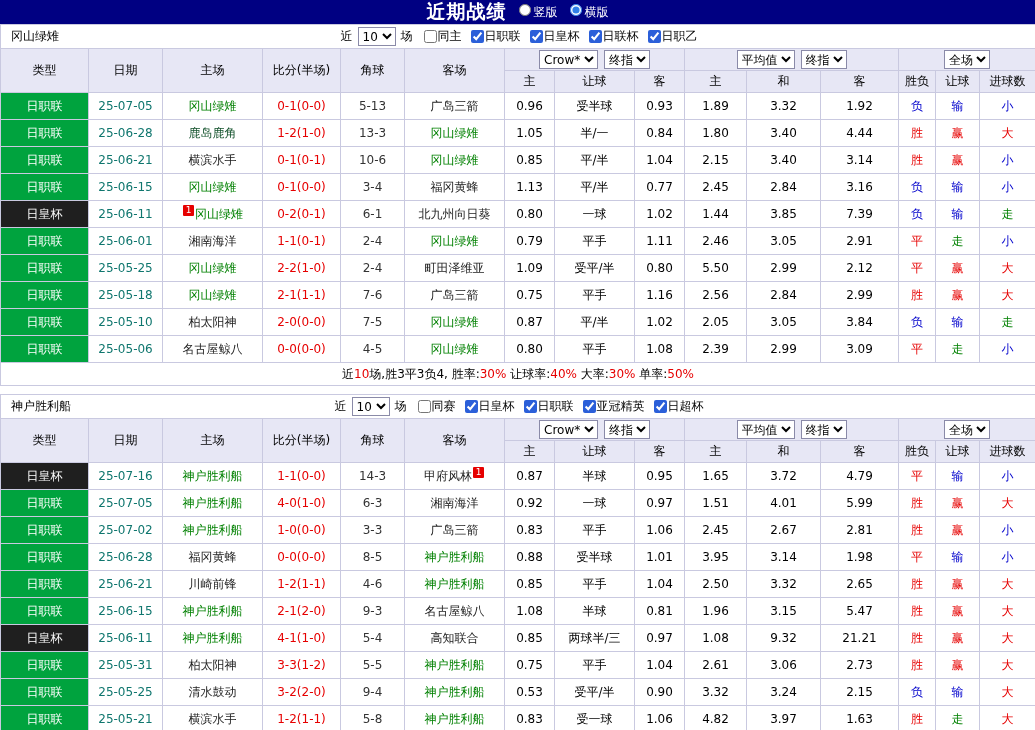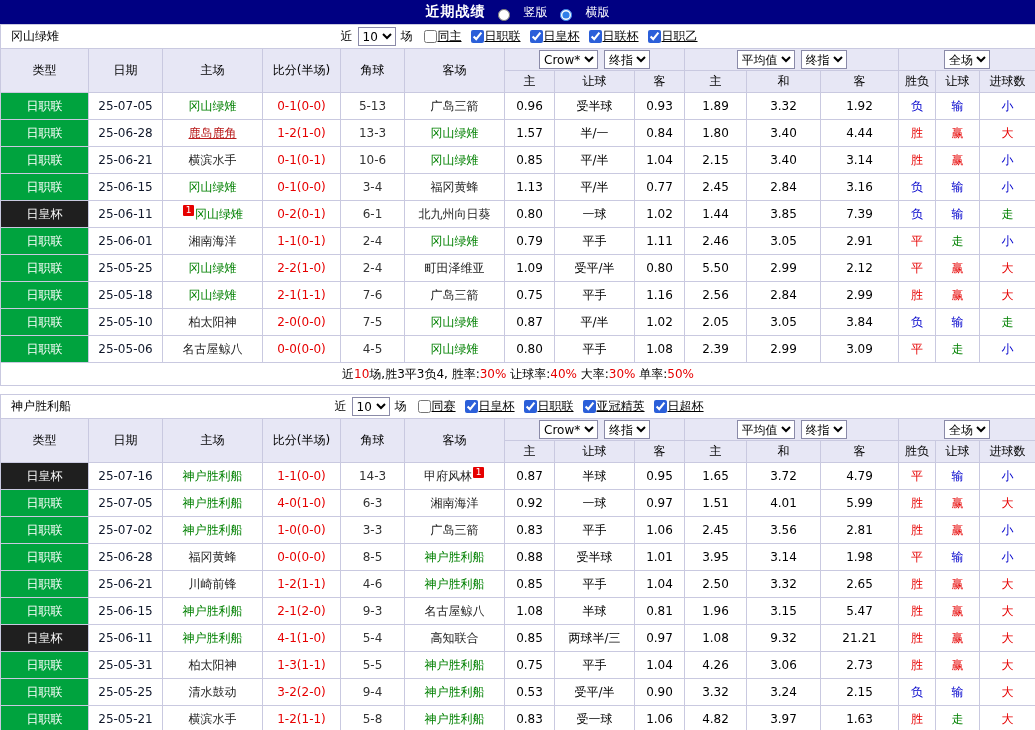--- a/index.html
+++ b/index.html
@@ -1,36 +1,36 @@
 <!DOCTYPE html>
 <html><head>
 <meta charset="utf-8">
 <title>近期战绩</title>
 <style>
   html,body{margin:0;padding:0;}
   body{width:1035px;font-family:"DejaVu Sans","Liberation Sans",sans-serif;font-size:12px;color:#000;background:#fff;}
   .top-bar{height:24px;background:#000082;display:flex;align-items:center;justify-content:center;gap:12px;}
-  .top-title{color:#fff;font-weight:bold;font-size:14px;letter-spacing:1px;}
-  .radio-opt{display:inline-flex;align-items:flex-end;gap:14px;color:#fff;cursor:pointer;font-size:12px;}
+  .top-title{color:#fff;font-weight:bold;font-size:19px;letter-spacing:1px;}
+  .radio-opt{display:inline-flex;align-items:flex-start;gap:3px;color:#fff;cursor:pointer;font-size:12px;}
   .radio-opt input{width:12px;height:12px;margin:0;accent-color:#2f7fe8;}
   #sections .section{margin-bottom:8px;}
   table.grid{width:1035px;border-collapse:collapse;table-layout:fixed;border:1px solid #b5b5d5;}
   .grid th,.grid td{border:1px solid #c9c9e0;text-align:center;white-space:nowrap;overflow:hidden;padding:0 2px;font-size:12px;}
   .grid thead th{background:#e7e7f5;font-weight:normal;height:21px;color:#000;}
   td.preheader{background:#ffffff;height:23px;padding:0 6px;}
   .pre-wrap{position:relative;display:flex;align-items:center;justify-content:center;height:22px;}
   .team-name{position:absolute;left:4px;color:#000;}
   .filters{display:inline-flex;align-items:center;}
   .filters .ftxt{margin:0 2px;}
-  label.cb{display:inline-flex;align-items:center;margin-left:9px;cursor:pointer;text-decoration:underline;}
+  label.cb{display:inline-flex;align-items:center;margin-left:9px;cursor:pointer;}
   label.cb input{width:13px;height:13px;margin:0 1px 0 0;accent-color:#2b5fd9;}
   select{font-size:12px;height:19px;border:1px solid #8a8aa8;background:#fff;font-family:inherit;margin:0 3px;}
   .grid tbody td{height:26px;background:#fff;}
   td.typecell{color:#fff;}
-  td.datecell{color:#0f172a;}
+  td.datecell{color:#0f766e;}
   td.teamcell span.tname{cursor:pointer;}
   td.scorecell{color:#e60000;}
   td.cornercell{color:#333;}
   td.oddcell{color:#000;}
   td.footcell{height:22px;background:#fff;color:#000;}
   sup.card-mark{display:inline-block;background:#e60000;color:#fff;font-size:9px;line-height:11px;min-width:9px;padding:0 1px;margin:0 1px;border-radius:1px;}
   .red{color:#e60000;}
 </style>
 </head>
 <body>
@@ -137,25 +137,25 @@
             <td class="oddcell">1.89</td>
             <td class="oddcell">3.32</td>
             <td class="oddcell">1.92</td>
             <td class="rescell" style="color: rgb(0, 0, 204);">负</td>
             <td class="rescell" style="color: rgb(0, 0, 204);">输</td>
             <td class="rescell" style="color: rgb(0, 0, 204);">小</td>
           </tr>
           <tr>
             <td class="typecell" style="background: rgb(0, 163, 62);">日职联</td>
             <td class="datecell">25-06-28</td>
-            <td class="teamcell"><span class="tname" style="color: #b91c1c; text-decoration: underline;">鹿岛鹿角</span></td>
+            <td class="teamcell"><span class="tname" style="color: #14532d;">鹿岛鹿角</span></td>
             <td class="scorecell">1-2(1-0)</td>
             <td class="cornercell">13-3</td>
             <td class="teamcell"><span class="tname" style="color: rgb(0, 128, 0);">冈山绿雉</span></td>
-            <td class="oddcell">1.57</td>
+            <td class="oddcell">1.05</td>
             <td class="oddcell">半/一</td>
             <td class="oddcell">0.84</td>
             <td class="oddcell">1.80</td>
             <td class="oddcell">3.40</td>
             <td class="oddcell">4.44</td>
             <td class="rescell" style="color: rgb(230, 0, 0);">胜</td>
             <td class="rescell" style="color: rgb(230, 0, 0);">赢</td>
             <td class="rescell" style="color: rgb(230, 0, 0);">大</td>
           </tr>
           <tr>
@@ -416,21 +416,21 @@
             <td class="typecell" style="background: rgb(0, 163, 62);">日职联</td>
             <td class="datecell">25-07-02</td>
             <td class="teamcell"><span class="tname" style="color: rgb(0, 128, 0);">神户胜利船</span></td>
             <td class="scorecell">1-0(0-0)</td>
             <td class="cornercell">3-3</td>
             <td class="teamcell"><span class="tname" style="color: rgb(34, 34, 34);">广岛三箭</span></td>
             <td class="oddcell">0.83</td>
             <td class="oddcell">平手</td>
             <td class="oddcell">1.06</td>
             <td class="oddcell">2.45</td>
-            <td class="oddcell">3.56</td>
+            <td class="oddcell">2.67</td>
             <td class="oddcell">2.81</td>
             <td class="rescell" style="color: rgb(230, 0, 0);">胜</td>
             <td class="rescell" style="color: rgb(230, 0, 0);">赢</td>
             <td class="rescell" style="color: rgb(0, 0, 204);">小</td>
           </tr>
           <tr>
             <td class="typecell" style="background: rgb(0, 163, 62);">日职联</td>
             <td class="datecell">25-06-28</td>
             <td class="teamcell"><span class="tname" style="color: rgb(34, 34, 34);">福冈黄蜂</span></td>
             <td class="scorecell">0-0(0-0)</td>
@@ -494,27 +494,27 @@
             <td class="oddcell">9.32</td>
             <td class="oddcell">21.21</td>
             <td class="rescell" style="color: rgb(230, 0, 0);">胜</td>
             <td class="rescell" style="color: rgb(230, 0, 0);">赢</td>
             <td class="rescell" style="color: rgb(230, 0, 0);">大</td>
           </tr>
           <tr>
             <td class="typecell" style="background: rgb(0, 163, 62);">日职联</td>
             <td class="datecell">25-05-31</td>
             <td class="teamcell"><span class="tname" style="color: rgb(34, 34, 34);">柏太阳神</span></td>
-            <td class="scorecell">1-3(1-1)</td>
+            <td class="scorecell">3-3(1-2)</td>
             <td class="cornercell">5-5</td>
             <td class="teamcell"><span class="tname" style="color: rgb(0, 128, 0);">神户胜利船</span></td>
             <td class="oddcell">0.75</td>
             <td class="oddcell">平手</td>
             <td class="oddcell">1.04</td>
-            <td class="oddcell">4.26</td>
+            <td class="oddcell">2.61</td>
             <td class="oddcell">3.06</td>
             <td class="oddcell">2.73</td>
             <td class="rescell" style="color: rgb(230, 0, 0);">胜</td>
             <td class="rescell" style="color: rgb(230, 0, 0);">赢</td>
             <td class="rescell" style="color: rgb(230, 0, 0);">大</td>
           </tr>
           <tr>
             <td class="typecell" style="background: rgb(0, 163, 62);">日职联</td>
             <td class="datecell">25-05-25</td>
             <td class="teamcell"><span class="tname" style="color: rgb(34, 34, 34);">清水鼓动</span></td>

